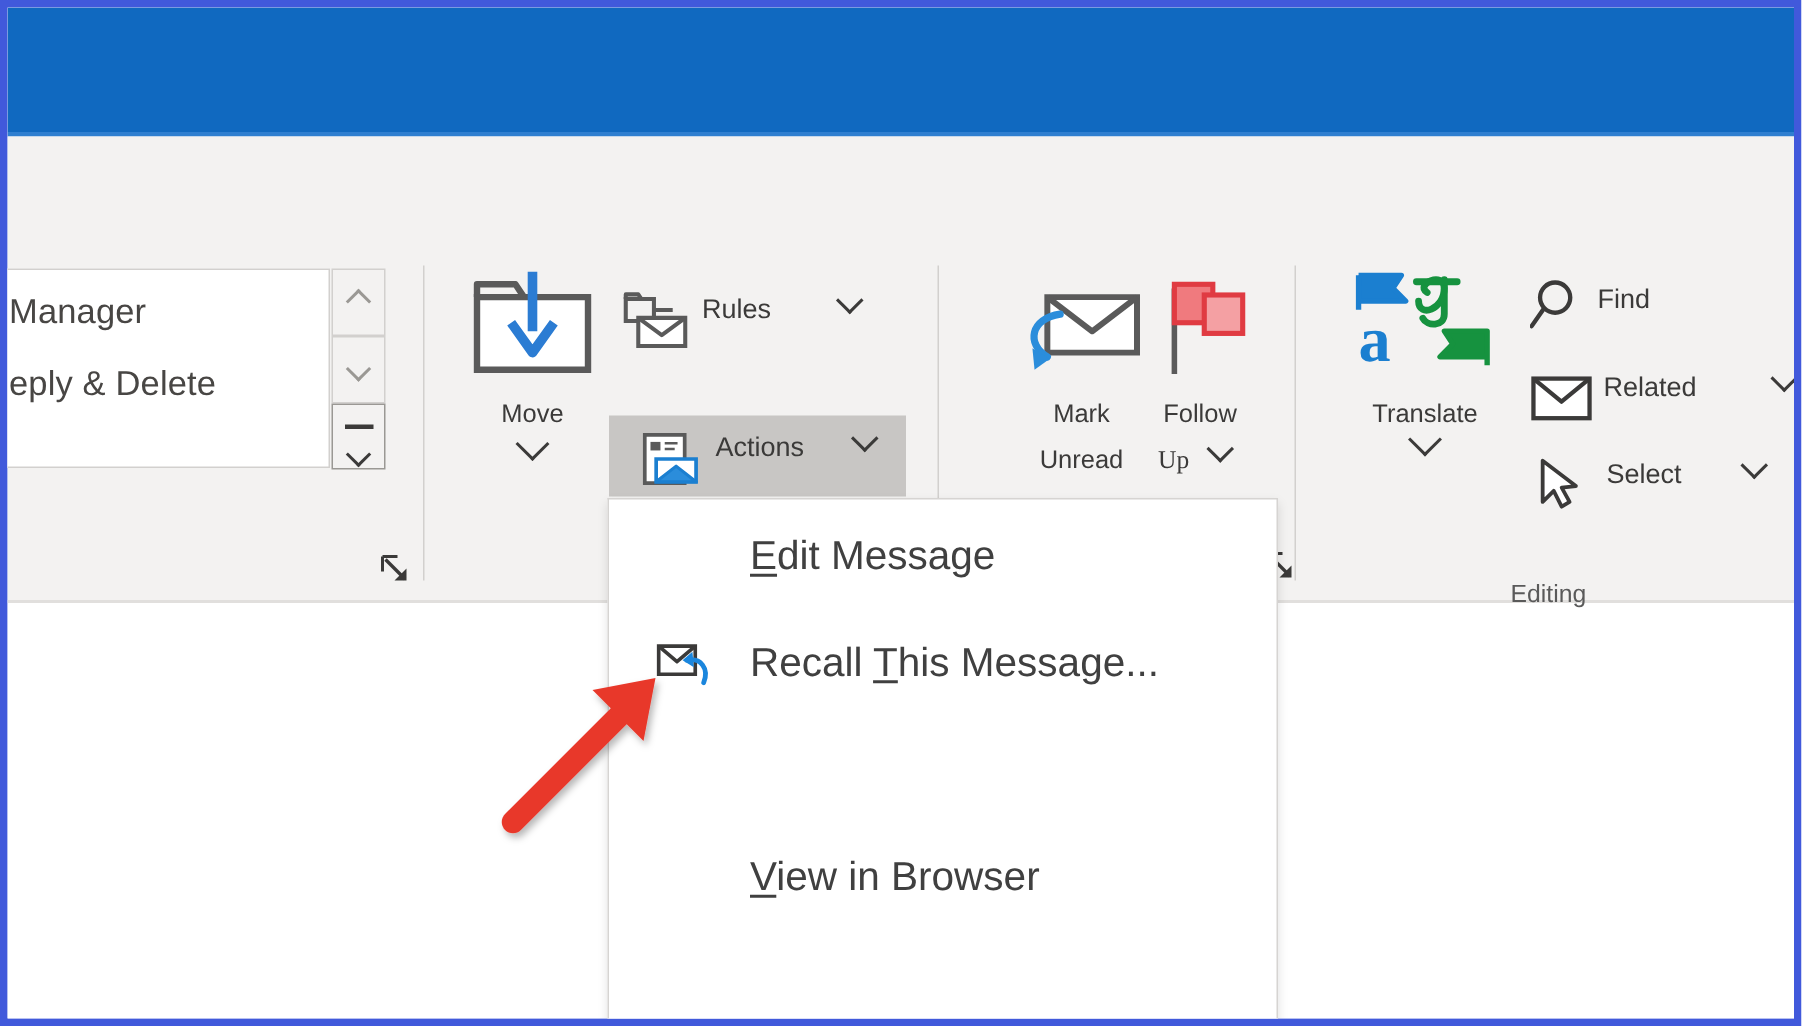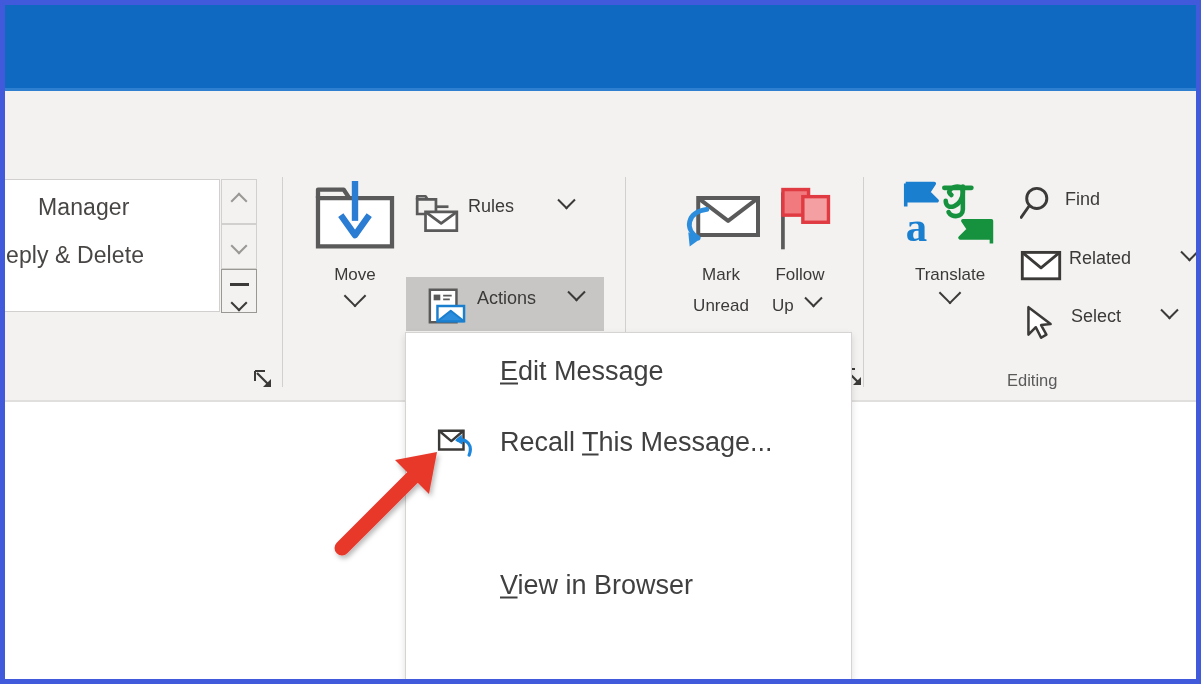--- a/index.html
+++ b/index.html
@@ -61,39 +61,40 @@
     position: absolute;
     width: 1px;
     background: #d2d0ce;
   }
 
   .group-label {
     position: absolute;
     font-size: 16.5px;
     color: #5a5a5a;
     white-space: nowrap;
+    margin-top: 16px;
   }
 
   
   #quicksteps-gallery {
     position: absolute;
     left: -60px; top: 174px;
     width: 275px; height: 133px;
     background: #ffffff;
     border: 1px solid #d2d0ce;
   }
   .qs-item {
     position: absolute;
     left: 60px;
     font-size: 23px;
     color: #484644;
     white-space: nowrap;
     letter-spacing: 0.1px;
   }
-  #qs-item-0 { top: 14px; padding-left: 32px; }
+  #qs-item-0 { top: 14px; }
   #qs-item-1 { top: 62px; }
   #qs-dot {
     position: absolute;
     left: 43px; top: 26px;
     width: 13px; height: 13px;
     border-radius: 50%;
     border: 2px solid #3f7fc1;
     border-right-color: transparent;
   }
 
@@ -330,21 +331,21 @@
     <div class="lbl">Unread</div>
   </div>
 
   <div class="big-btn" id="btn-follow-up" style="left:745px; top:176px; width:100px;">
     <svg viewBox="0 0 64 52" width="92" height="74">
       <path d="M20 8 L20 48" stroke="#5a5a5a" stroke-width="2.6" fill="none"></path>
       <rect x="20" y="6" width="18" height="18" fill="#f07a7e" stroke="#e03b42" stroke-width="2.4"></rect>
       <rect x="34" y="11" width="18" height="18" fill="#f4a0a3" stroke="#e03b42" stroke-width="2.4"></rect>
     </svg>
     <div class="lbl">Follow</div>
-    <div style="position:relative; height:31px;">
+    <div style="position:relative; height:31px;font-family:Liberation Serif, serif;">
       <span class="lbl" style="position:absolute; left:22px; top:0;">Up</span>
       <span class="dd-caret" style="position:absolute; left:57px; top:6px;"></span>
     </div>
   </div>
 
   <div class="dialog-launcher" id="launcher-tags">
     <svg viewBox="0 0 22 22" width="22" height="22">
       <path d="M2 2 L2 12 M2 2 L12 2" stroke="#3b3a39" stroke-width="2" fill="none"></path>
       <path d="M4 4 L17 17" stroke="#3b3a39" stroke-width="2.2" fill="none"></path>
       <path d="M18 18 L18 10 L10 18 Z" fill="#3b3a39"></path>

